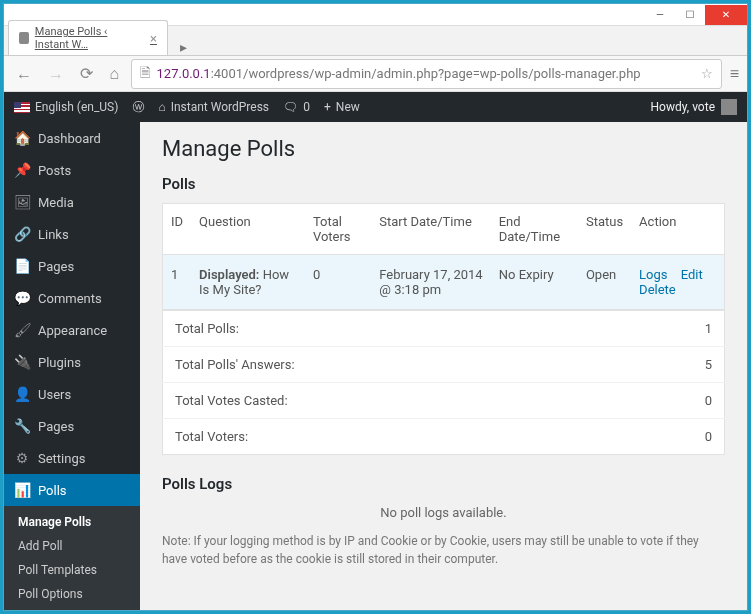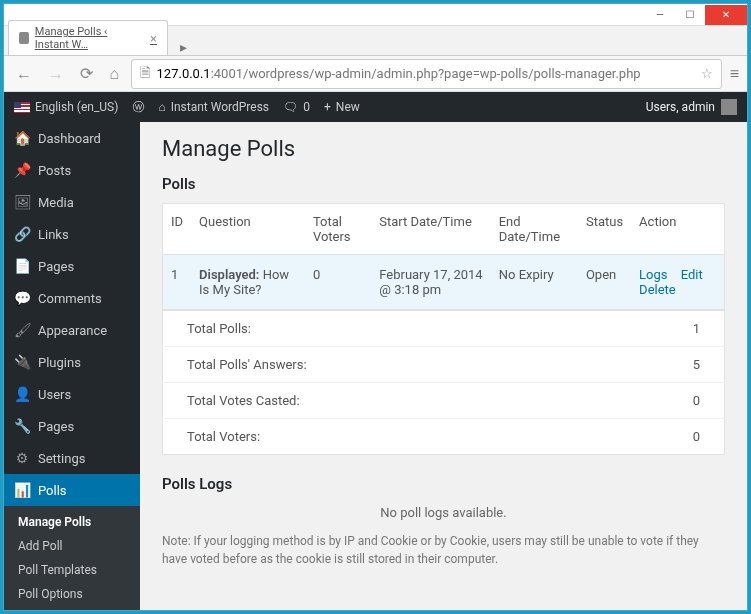--- a/index.html
+++ b/index.html
@@ -11,21 +11,21 @@
 .titlebar-btn.close { background: #e83c31; color: #fff; width: 42px; }
 .tabs-row { background: #f2f2f2; height: 30px; display: flex; align-items: flex-end; padding-left: 4px; border-bottom: 1px solid #ccc; }
 .tab { background: #fff; border: 1px solid #ccc; border-bottom: none; border-radius: 3px 3px 0 0; padding: 4px 10px; font-size: 11px; color: #555; display: flex; align-items: center; gap: 6px; max-width: 160px; text-decoration: underline; }
 .tab-favicon { width: 12px; height: 12px; background: #888; border-radius: 2px; }
 .tab-close { color: #999; font-size: 13px; margin-left: 4px; }
 .new-tab { margin-left: 6px; color: #777; font-size: 14px; padding: 0 6px; }
 .toolbar { background: #f7f7f7; height: 36px; display: flex; align-items: center; padding: 0 8px; gap: 8px; border-bottom: 1px solid #ddd; }
 .nav-btn { color: #888; font-size: 16px; padding: 2px 4px; }
 .nav-btn.disabled { color: #ccc; }
 .url-bar { flex: 1; display: flex; align-items: center; background: #fff; border: 1px solid #ccc; border-radius: 3px; padding: 3px 8px; font-size: 13px; color: #777; }
-.url-ip { color: #000000; }
+.url-ip { color: #701a75; }
 .star { color: #999; margin-left: auto; }
 .menu-icon { color: #777; font-size: 16px; }
 .wp-adminbar { background: #23282d; color: #eee; height: 30px; display: flex; align-items: center; font-size: 12px; padding: 0 10px; gap: 14px; }
 .wp-adminbar .right { margin-left: auto; display: flex; align-items: center; gap: 6px; }
 .wp-adminbar .item { display: flex; align-items: center; gap: 5px; color: #ccc; }
 .flag { width: 16px; height: 11px; background: linear-gradient(to bottom, #b22234 0 15%, #fff 15% 30%, #b22234 30% 45%, #fff 45% 60%, #b22234 60% 75%, #fff 75% 90%, #b22234 90% 100%); position: relative; }
 .flag::before { content: ""; position: absolute; top: 0; left: 0; width: 7px; height: 6px; background: #3c3b6e; }
 .avatar { width: 16px; height: 16px; background: #888; }
 .main { flex: 1; display: flex; overflow: hidden; }
 .sidebar { width: 136px; background: #23282d; color: #eee; font-size: 13px; display: flex; flex-direction: column; overflow-y: auto; }
@@ -40,21 +40,21 @@
 .content { flex: 1; background: #f1f1f1; padding: 14px 22px; overflow-y: auto; font-size: 13px; color: #444; }
 .content h1 { font-size: 22px; font-weight: 400; color: #23282d; margin-bottom: 14px; }
 .content h2 { font-size: 15px; font-weight: 600; color: #23282d; margin: 12px 0 10px; }
 .table { width: 100%; border-collapse: collapse; background: #fff; border: 1px solid #e1e1e1; }
 .table th { text-align: left; font-weight: 400; color: #555; padding: 10px 8px; border-bottom: 1px solid #e1e1e1; font-size: 13px; vertical-align: top; }
 .table td { padding: 12px 8px; font-size: 13px; color: #555; vertical-align: top; }
 .table tbody tr { background: #eaf6fb; }
 .displayed { font-weight: 600; color: #555; }
 .action-link { color: #0073aa; cursor: pointer; margin-right: 10px; }
 .stats-table { width: 100%; border-collapse: collapse; background: #fff; border: 1px solid #e1e1e1; margin-bottom: 20px; }
-.stats-table td { padding: 10px 24px; border-bottom: 1px solid #f0f0f0; color: #555; }
+.stats-table td { padding: 10px 12px; border-bottom: 1px solid #f0f0f0; color: #555; }
 .stats-table td:last-child { text-align: right; width: 50px; }
 .stats-table tr:last-child td { border-bottom: none; }
 .center-text { text-align: center; color: #666; margin: 12px 0; }
 .note { font-size: 12px; color: #777; line-height: 1.5; }
 </style>
 </head>
 <body>
 
 <div class="window">
   <div class="titlebar">
@@ -102,21 +102,21 @@
     </div>
     <div class="item">
       <span>🗨</span>
       <span>0</span>
     </div>
     <div class="item">
       <span>+</span>
       <span>New</span>
     </div>
     <div class="right">
-      <span>Users, admin</span>
+      <span>Howdy, vote</span>
       <span class="avatar"></span>
     </div>
   </div>
 
   <div class="main">
     <div class="sidebar">
       <div class="menu-item">
           <span class="menu-icon-wp">🏠</span>
           <span>Dashboard</span>
         </div>

